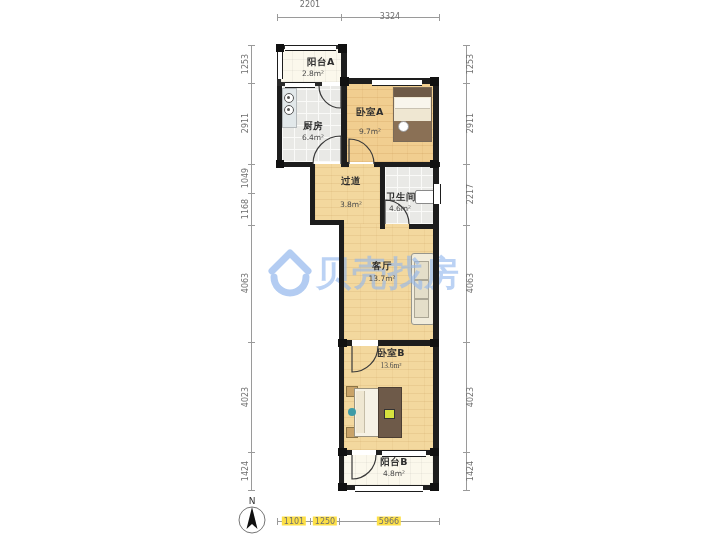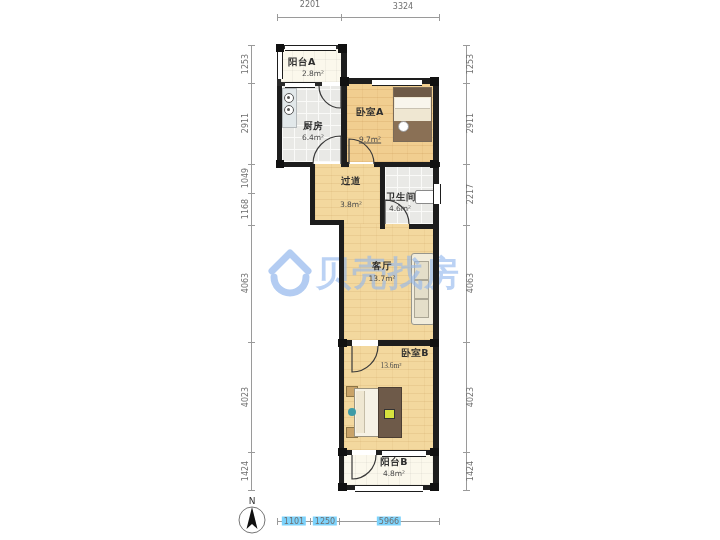--- a/index.html
+++ b/index.html
@@ -33,21 +33,21 @@
   .room-name{transform:translate(-50%,-50%);font-size:9.5px;color:#2e2e2e;font-weight:600;
              white-space:nowrap;z-index:7;letter-spacing:.5px;}
   .room-area{transform:translate(-50%,-50%);font-size:7.5px;color:#4a4a4a;white-space:nowrap;z-index:7;}
   
   .dim-line-h{height:1px;background:#9a9a9a;z-index:6;}
   .dim-line-v{width:1px;background:#9a9a9a;z-index:6;}
   .tick-v{width:1px;height:7px;background:#9a9a9a;z-index:6;}
   .tick-h{width:7px;height:1px;background:#9a9a9a;z-index:6;}
   .dim-label{transform:translate(-50%,-50%);font-size:8px;color:#6f6f6f;white-space:nowrap;
              z-index:7;background:transparent;}
-  .dim-label-bg{background:#7dd3fc;padding:0 2px;}
+  .dim-label-bg{background:#fde047;padding:0 2px;}
   .dim-label-vert{transform:translate(-50%,-50%) rotate(-90deg);}
   
   .furn{z-index:2;}
   
   #watermark-text{z-index:3;font-size:35px;font-weight:700;color:rgba(146,183,238,.62);
                   letter-spacing:1px;white-space:nowrap;}
   #doors-svg{z-index:4;}
   #compass-n{z-index:7;font-size:9px;color:#333;transform:translateX(-50%);}
 </style>
 </head>
@@ -153,43 +153,43 @@
       <path d="M272,271 L290,253 L308,271"></path>
       <path d="M274,277 A16,16 0 0 0 306,277"></path>
     </g>
     <g>
       <circle cx="252" cy="520" r="13" stroke="#777" stroke-width="1" fill="#fff"></circle>
       <polygon points="252,507 257.5,529 252,524 246.5,529" fill="#111"></polygon>
     </g>
   </svg>
   <div id="compass-n" class="abs" style="left:252px;top:496px;">N</div>
 
-  <div class="abs room-name" style="left:302px;top:62px;">阳台A</div>
+  <div class="abs room-name" style="left:321px;top:62px;">阳台A</div>
   <div class="abs room-area" style="left:313px;top:73px;">2.8m²</div>
   <div class="abs room-name" style="left:313px;top:126px;">厨房</div>
   <div class="abs room-area" style="left:313px;top:137px;">6.4m²</div>
   <div class="abs room-name" style="left:370px;top:112px;">卧室A</div>
-  <div class="abs room-area" style="left:370px;top:139px;text-decoration:underline;">9.7m²</div>
+  <div class="abs room-area" style="left:370px;top:131px;">9.7m²</div>
   <div class="abs room-name" style="left:351px;top:181px;">过道</div>
   <div class="abs room-area" style="left:351px;top:204px;">3.8m²</div>
   <div class="abs room-name" style="left:401px;top:197px;">卫生间</div>
   <div class="abs room-area" style="left:400px;top:208px;">4.6m²</div>
   <div class="abs room-name" style="left:382px;top:266px;">客厅</div>
   <div class="abs room-area" style="left:382px;top:278px;">13.7m²</div>
-  <div class="abs room-name" style="left:391px;top:353px;margin-left:24px;">卧室B</div>
+  <div class="abs room-name" style="left:391px;top:353px;">卧室B</div>
   <div class="abs room-area" style="left:391px;top:365px;font-family:Liberation Serif, serif;">13.6m²</div>
   <div class="abs room-name" style="left:394px;top:462px;">阳台B</div>
   <div class="abs room-area" style="left:394px;top:473px;">4.8m²</div>
 
   <div class="abs dim-line-h" style="left:277px;top:17px;width:162px;"></div>
   <div class="abs tick-v" style="left:277px;top:14px;"></div>
   <div class="abs tick-v" style="left:341px;top:14px;"></div>
   <div class="abs tick-v" style="left:439px;top:14px;"></div>
   <div class="abs dim-label" style="left:310px;top:4px;">2201</div>
-  <div class="abs dim-label" style="left:390px;top:6px;margin-left:13px;">3324</div>
+  <div class="abs dim-label" style="left:390px;top:16px;">3324</div>
 
   <div class="abs dim-line-h" style="left:277px;top:521px;width:162px;"></div>
   <div class="abs tick-v" style="left:277px;top:518px;"></div>
   <div class="abs tick-v" style="left:310px;top:518px;"></div>
   <div class="abs tick-v" style="left:339px;top:518px;"></div>
   <div class="abs tick-v" style="left:439px;top:518px;"></div>
   <div class="abs dim-label dim-label-bg" style="left:294px;top:521px;">1101</div>
   <div class="abs dim-label dim-label-bg" style="left:325px;top:521px;">1250</div>
   <div class="abs dim-label dim-label-bg" style="left:389px;top:521px;">5966</div>
 

